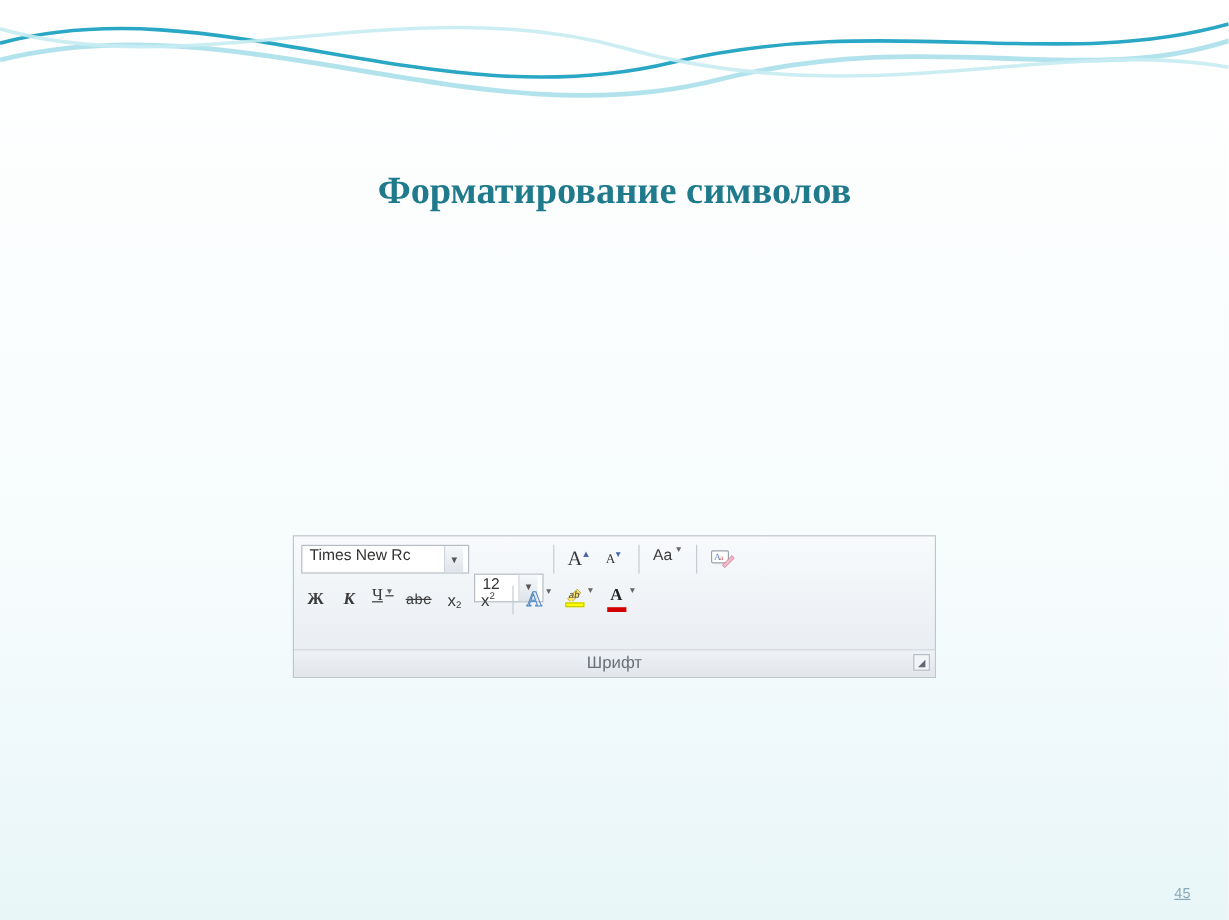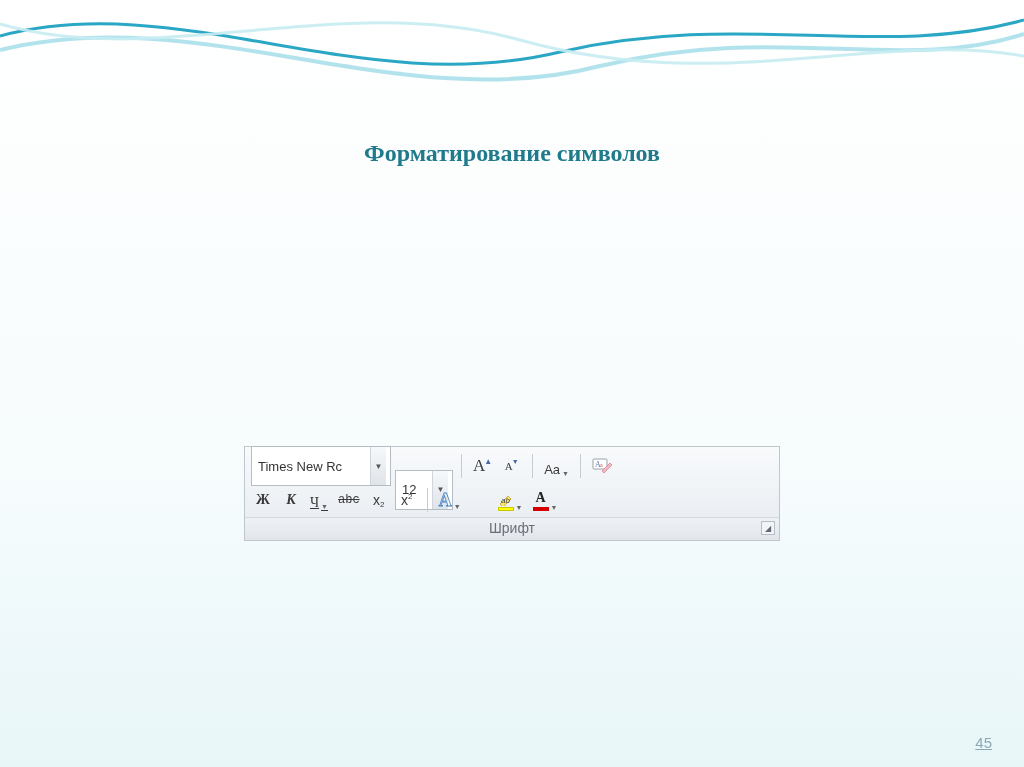--- a/index.html
+++ b/index.html
@@ -18,21 +18,21 @@
     height: 120px;
     pointer-events: none;
   }
   .title {
     position: absolute;
     top: 140px;
     left: 0;
     width: 100%;
     text-align: center;
     font-family: Georgia, 'Times New Roman', serif;
-    font-size: 24px;
+    font-size: 32px;
     font-weight: bold;
     color: #1f7a8c;
   }
   .body-text {
     position: absolute;
     top: 220px;
     left: 70px;
     width: 880px;
     font-family: Georgia, 'Times New Roman', serif;
     font-size: 26px;
@@ -49,24 +49,23 @@
     border: 1px solid #bfc6cc;
     background: linear-gradient(to bottom, #f8fafc 0%, #e6ebf0 100%);
     display: flex;
     flex-direction: column;
   }
   .ribbon-rows { padding: 4px 6px 2px 6px; }
   .row { display: flex; align-items: center; gap: 4px; height: 30px; }
   .row + .row { margin-top: 4px; }
   .combo {
     display: flex;
-    align-items: center;
     border: 1px solid #b5bcc4;
     background: #fff;
-    height: 40px;
+    height: 24px;
     font-size: 13px;
     color: #333;
   }
   .combo .val { padding: 0 6px; white-space: nowrap; overflow: hidden; }
   .combo .dd {
     width: 16px;
     height: 100%;
     border-left: 1px solid #cfd5db;
     background: linear-gradient(to bottom,#f6f8fa,#dfe4ea);
     display: flex; align-items: center; justify-content: center;
@@ -84,21 +83,21 @@
   .btn {
     min-width: 24px;
     height: 24px;
     border: 1px solid transparent;
     border-radius: 2px;
     display: flex; align-items: center; justify-content: center;
     font-size: 14px;
     color: #3a3a3a;
     padding: 0 2px;
   }
-  .btn-split { display: flex; align-items: flex-end; }
+  .btn-split { display: flex; align-items: flex-start; }
   .btn-split .arrow {
     font-size: 7px; color: #666; margin-left: 2px;
   }
   .serif { font-family: 'Times New Roman', serif; }
   .bold { font-weight: bold; }
   .italic { font-style: italic; }
   .under { text-decoration: underline; }
   .strike { text-decoration: line-through; font-family: Liberation Mono, monospace; }
   .sub-label { font-size: 14px; position: relative; }
   .sub-label .s { font-size: 8px; position: relative; top: 4px; }
@@ -108,52 +107,53 @@
   .shrink-font { font-size: 11px; position: relative; }
   .shrink-font .tri { font-size: 7px; position: relative; top: -4px; left: -1px; color: #4a68a5; }
   .case-btn { font-size: 13px; }
   .clear-icon svg { display: block; }
   .text-effects { color: #4a86c5; font-family: 'Times New Roman', serif; font-size: 18px; font-weight: bold; }
   .text-effects .outline {
     color: transparent;
     -webkit-text-stroke: 0.8px #4a86c5;
   }
   .highlight-icon {
-    display: flex; flex-direction: column; align-items: center; gap: 1px; margin-left: 27px;
+    display: flex; flex-direction: column; align-items: center; gap: 1px;
   }
   .highlight-icon .bar { width: 16px; height: 4px; background: #ffff00; border: 0.5px solid #c9c900; }
   .fontcolor-icon {
     display: flex; flex-direction: column; align-items: center; gap: 1px;
     font-family: 'Times New Roman', serif; font-weight: bold; font-size: 14px;
     color: #222;
   }
   .fontcolor-icon .bar { width: 16px; height: 4px; background: #d40000; }
   .group-label {
     text-align: center;
     font-size: 14px;
     color: #6a7078;
     padding: 2px 0 4px 0;
     border-top: 1px solid #d5d9de;
     background: linear-gradient(to bottom,#eef1f5,#e2e6eb);
     position: relative;
+    margin-top: 24px;
   }
   .launcher {
     position: absolute;
     right: 4px; top: 3px;
     width: 14px; height: 14px;
     border: 1px solid #b8bec6;
     background: #f2f5f8;
     font-size: 8px; color: #667;
     display: flex; align-items: center; justify-content: center;
   }
   .page-num {
     position: absolute;
     bottom: 16px;
     right: 32px;
-    font-size: 15px;
+    font-size: 12px;
     color: #8aa9b8;
     text-decoration: underline;
   }
 </style>
 </head>
 <body>
 
 <div class="slide">
 
   <svg class="wave" viewBox="0 0 1024 120" preserveAspectRatio="none">

